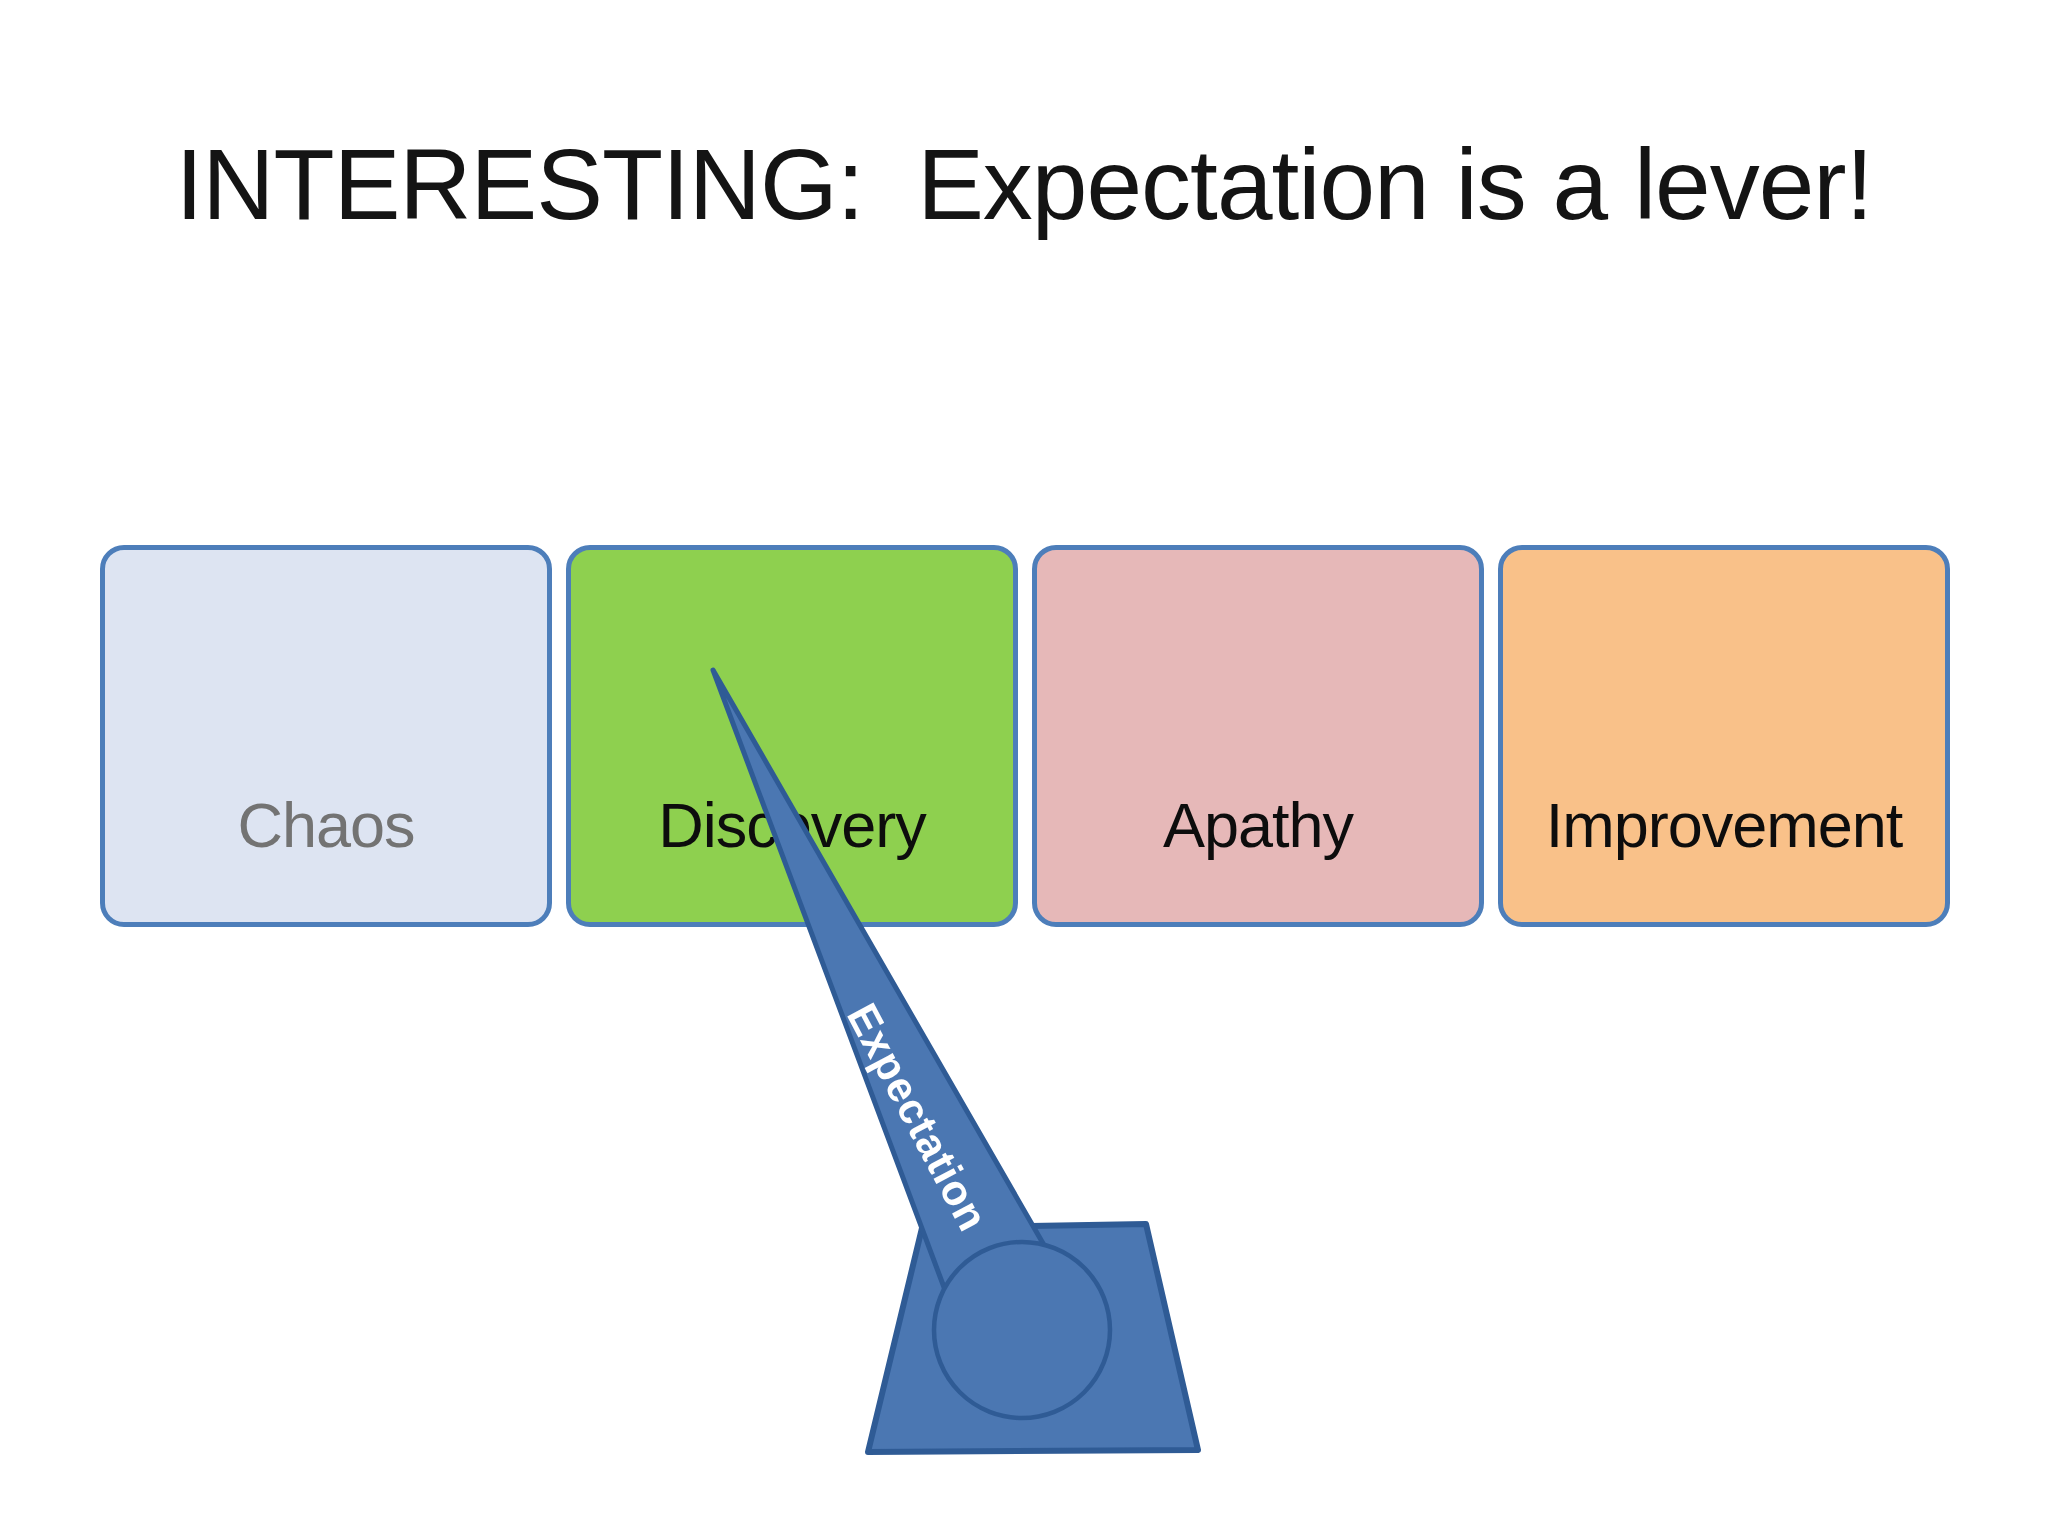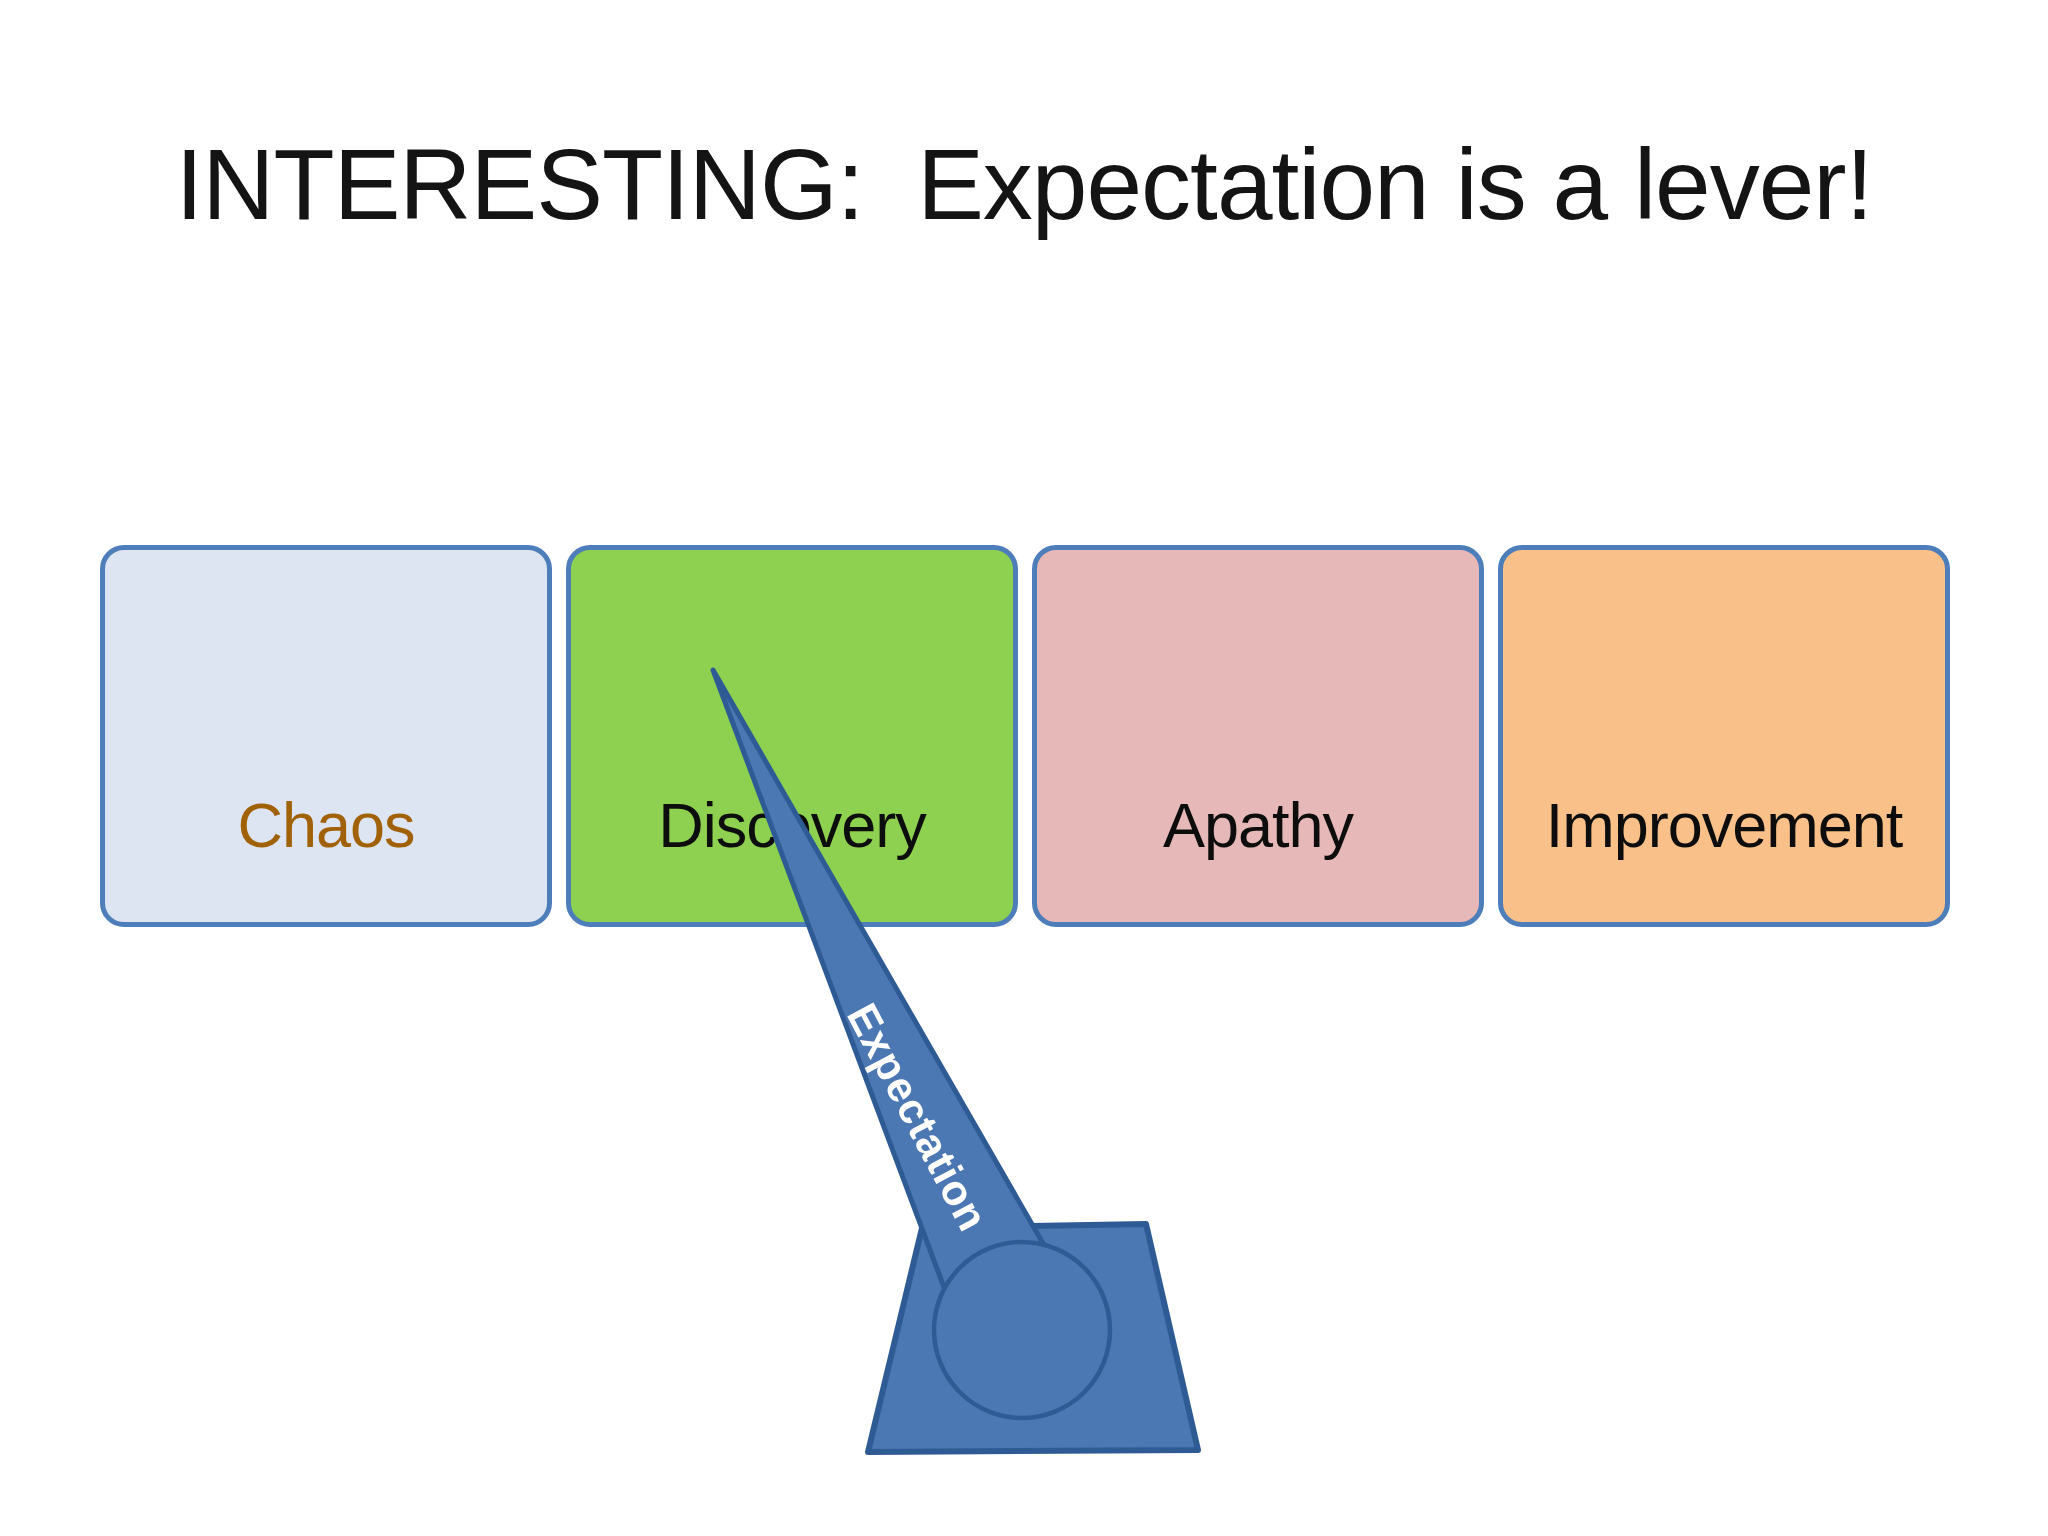--- a/index.html
+++ b/index.html
@@ -78,21 +78,21 @@
 </style>
 </head>
 <body>
 
 <div class="slide" style="background: rgb(255, 255, 255);">
 
   <div class="slide-title" style="color: rgb(20, 20, 20);">INTERESTING:  Expectation is a lever!</div>
 
   <div class="boxes-row">
     <div class="box" style="background: rgb(221, 228, 242); border-color: rgb(77, 126, 186);">
-      <div class="box-label" style="color: #a16207;">Chaos</div>
+      <div class="box-label" style="color: #737373;">Chaos</div>
     </div>
     <div class="box" style="background: rgb(142, 208, 79); border-color: rgb(77, 126, 186);">
       <div class="box-label" style="color: rgb(13, 13, 13);">Discovery</div>
     </div>
     <div class="box" style="background: rgb(230, 184, 184); border-color: rgb(77, 126, 186);">
       <div class="box-label" style="color: rgb(13, 13, 13);">Apathy</div>
     </div>
     <div class="box" style="background: rgb(249, 193, 137); border-color: rgb(77, 126, 186);">
       <div class="box-label" style="color: rgb(13, 13, 13);">Improvement</div>
     </div>

